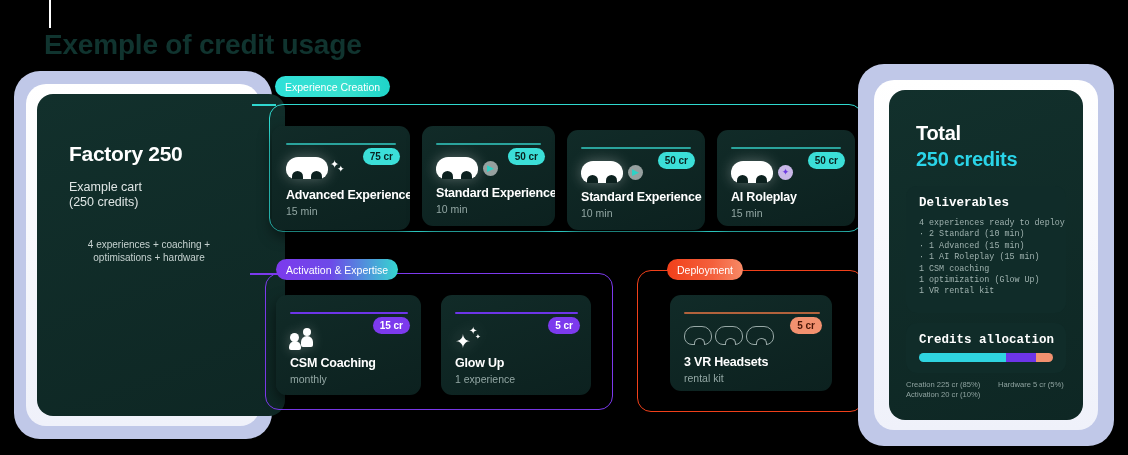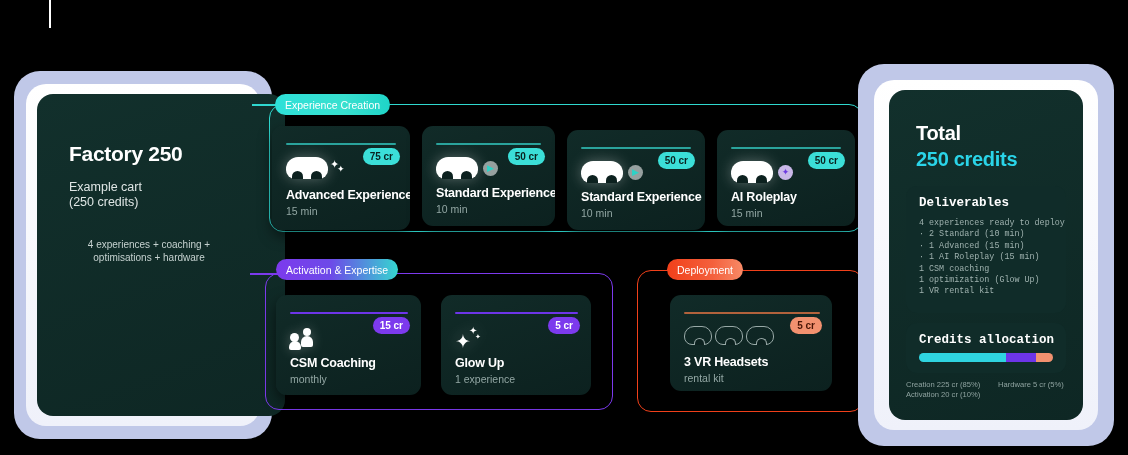--- a/index.html
+++ b/index.html
@@ -90,21 +90,21 @@
   .pill {
     position: absolute;
     height: 21px; border-radius: 11px;
     display: flex; align-items: center;
     padding: 0 10px;
     font-size: 10.5px; color: #ffffff;
     white-space: nowrap;
     z-index: 6;
   }
   #pill-experience {
-    left: 275px; top: 94px;
+    left: 275px; top: 76px;
     background: linear-gradient(90deg,#2ee0d8 0%,#38e0cf 60%,#1fd4c8 100%);
   }
   #pill-activation {
     left: 276px; top: 259px;
     background: linear-gradient(90deg,#7c3aed 0%,#6d4ae8 45%,#35d6d0 100%);
   }
   #pill-deployment {
     left: 667px; top: 259px;
     background: linear-gradient(90deg,#f1401a 0%,#f4603c 60%,#f78a67 100%);
   }
@@ -247,20 +247,21 @@
   }
   .alloc-legend .row { display:flex; }
   .alloc-legend .c1 { width: 92px; }
 </style>
 </head>
 <body>
 
 <div id="stage">
 
   <div class="caret"></div>
+  <div class="page-title">Exemple of credit usage</div>
 
   <div class="shell" id="left-shell"></div>
   <div class="shell-inner" id="left-inner"></div>
   <div class="panel-dark" id="left-card">
     <div class="factory-title">Factory 250</div>
     <div class="factory-sub">
       <div>Example cart</div>
       <div>(250 credits)</div>
     </div>
     <div class="factory-note">4 experiences + coaching + optimisations + hardware</div>

